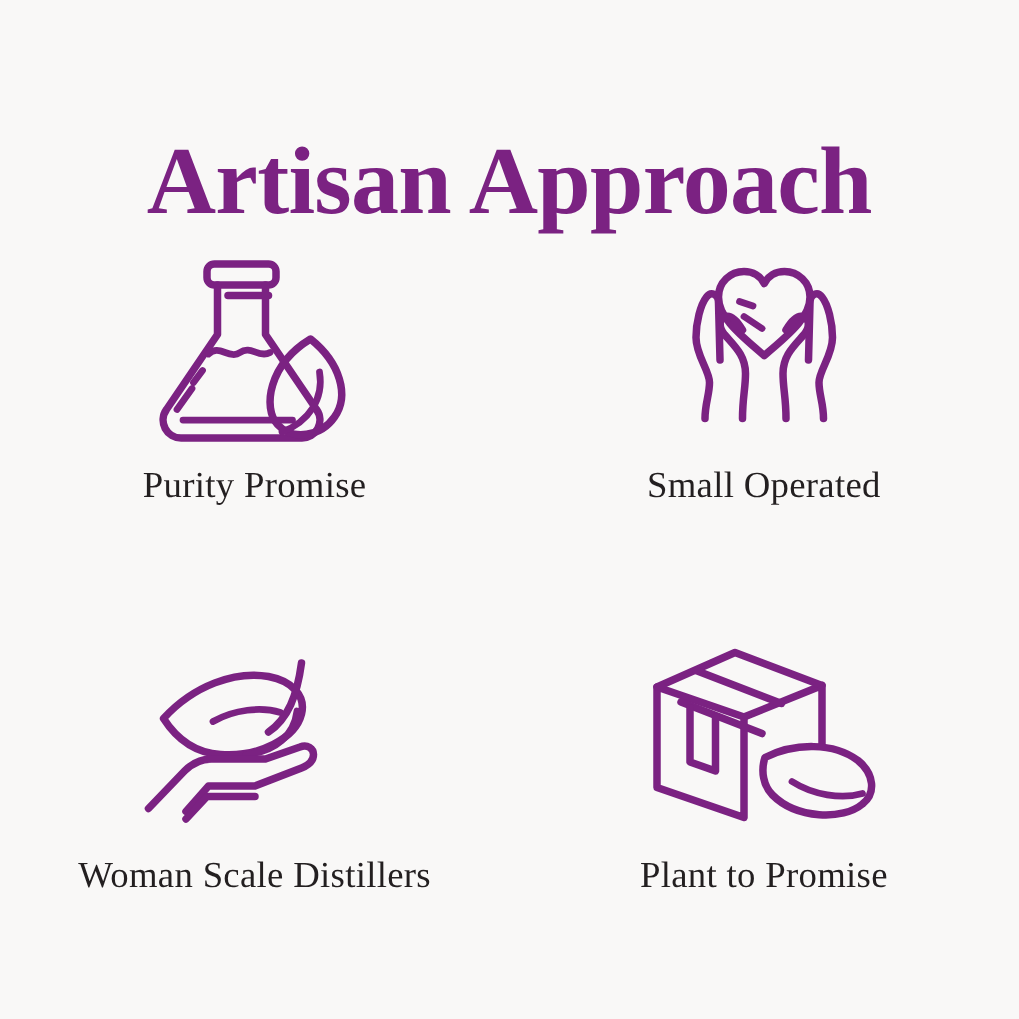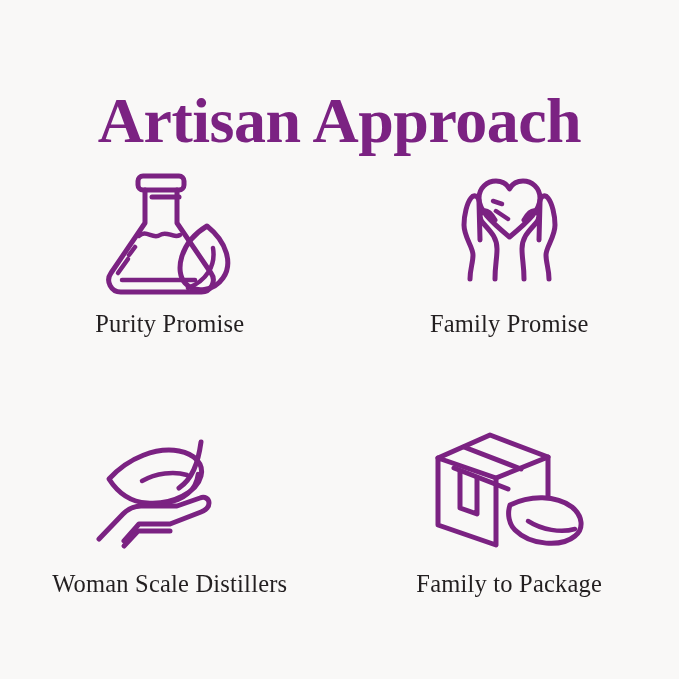--- a/index.html
+++ b/index.html
@@ -136,21 +136,21 @@
           <path class="icon-stroke-thin" d="M69 44 l12 8"></path>
 
           <path class="icon-stroke" d="M43 112 c0 -10 3 -16 3 -24 c0 -8 -9 -18 -9 -30 c0 -10 3 -22 7 -27 c3 -4 8 -2 8 4 l1 38"></path>
           <path class="icon-stroke" d="M68 112 c0 -14 2 -20 2 -30 c0 -12 -7 -18 -14 -26 c-4 -5 -4 -11 1 -12 c4 -1 8 4 11 9"></path>
 
           <path class="icon-stroke" d="M122 112 c0 -10 -3 -16 -3 -24 c0 -8 9 -18 9 -30 c0 -10 -3 -22 -7 -27 c-3 -4 -8 -2 -8 4 l-1 38"></path>
           <path class="icon-stroke" d="M97 112 c0 -14 -2 -20 -2 -30 c0 -12 7 -18 14 -26 c4 -5 4 -11 -1 -12 c-4 -1 -8 4 -11 9"></path>
         </svg>
       </div>
       <div class="caption">
-        <span class="line">Family Promise</span>
+        <span class="line">Small Operated</span>
       </div>
     </div>
 
     <div class="cell row2">
       <div class="icon-wrap">
         <svg width="150" height="115" viewBox="0 0 150 115" aria-hidden="true">
 
           <path class="icon-stroke" d="M14 47 c20 -22 48 -32 70 -28 c16 3 25 13 22 25 c-4 16 -28 29 -54 27 c-16 -1 -29 -10 -38 -24 z"></path>
           <path class="icon-stroke" d="M106 10 c-3 22 -9 37 -22 46"></path>
           <path class="icon-stroke-thin" d="M103 42 c-2 16 -14 27 -34 29"></path>
@@ -178,18 +178,18 @@
           <path class="icon-stroke" d="M32 18 l57 22"></path>
           <path class="icon-stroke" d="M22 39 l54 21"></path>
 
           <path class="icon-stroke" d="M28 43 v36 l17 6 V49"></path>
 
           <path class="icon-stroke" d="M78 76 c20 -10 46 -10 62 2 c11 9 12 22 3 29 c-13 11 -44 10 -60 -6 c-6 -6 -8 -16 -5 -25 z"></path>
           <path class="icon-stroke-thin" d="M96 92 c14 9 33 12 47 8"></path>
         </svg>
       </div>
       <div class="caption">
-        <span class="line">Family to Package</span>
+        <span class="line">Plant to Promise</span>
       </div>
     </div>
 
   </div>
 </div>
 
 </body></html>

